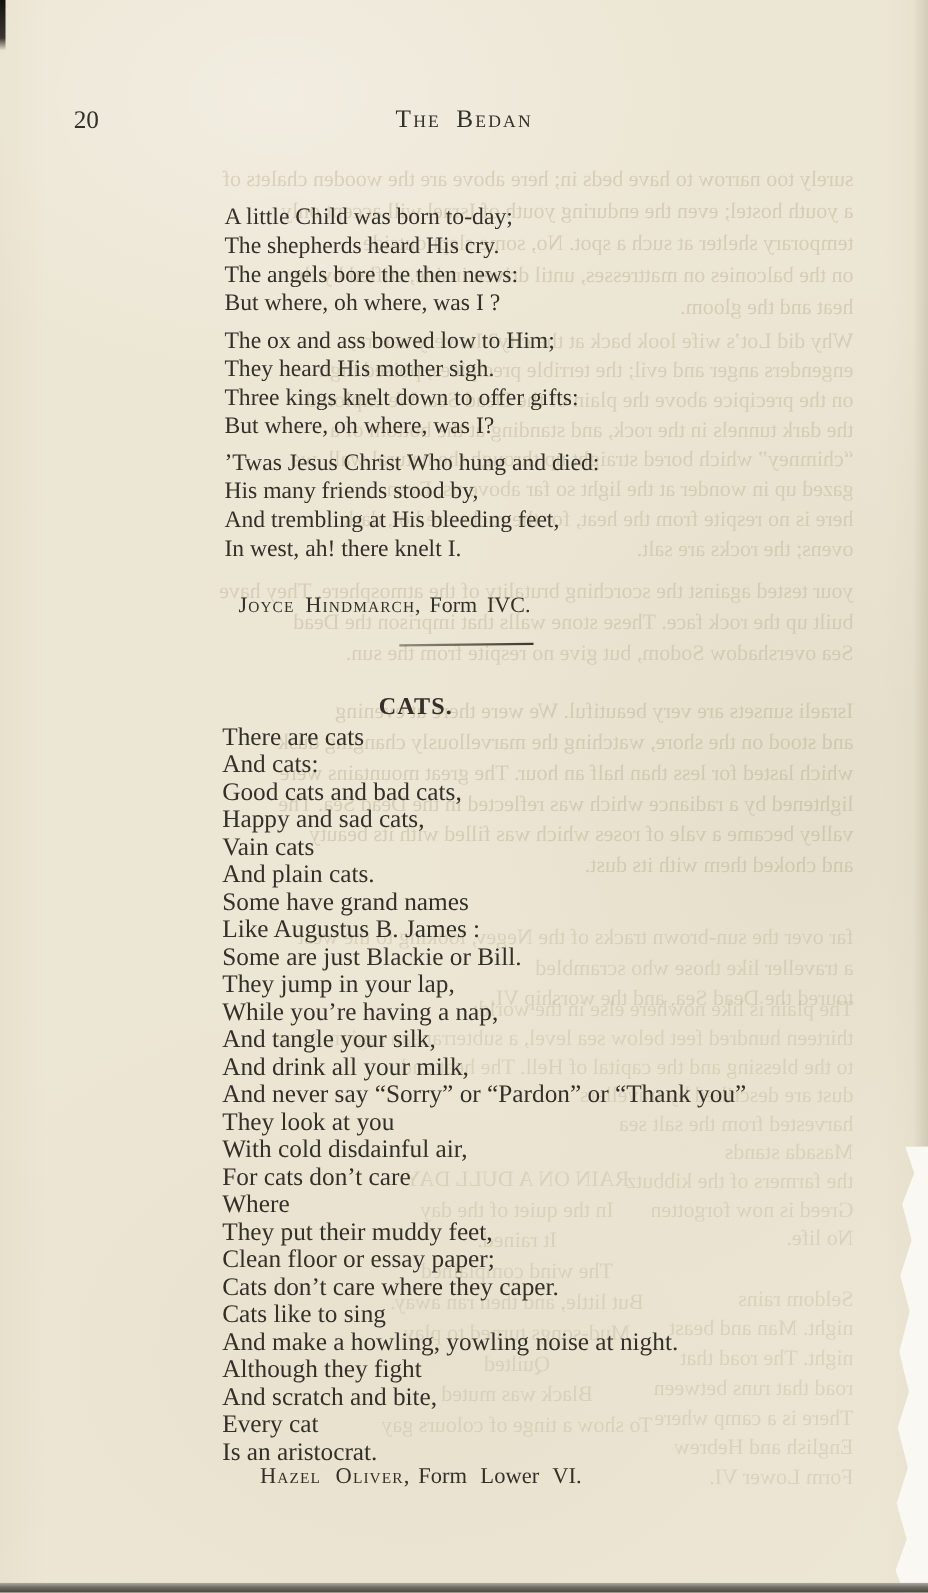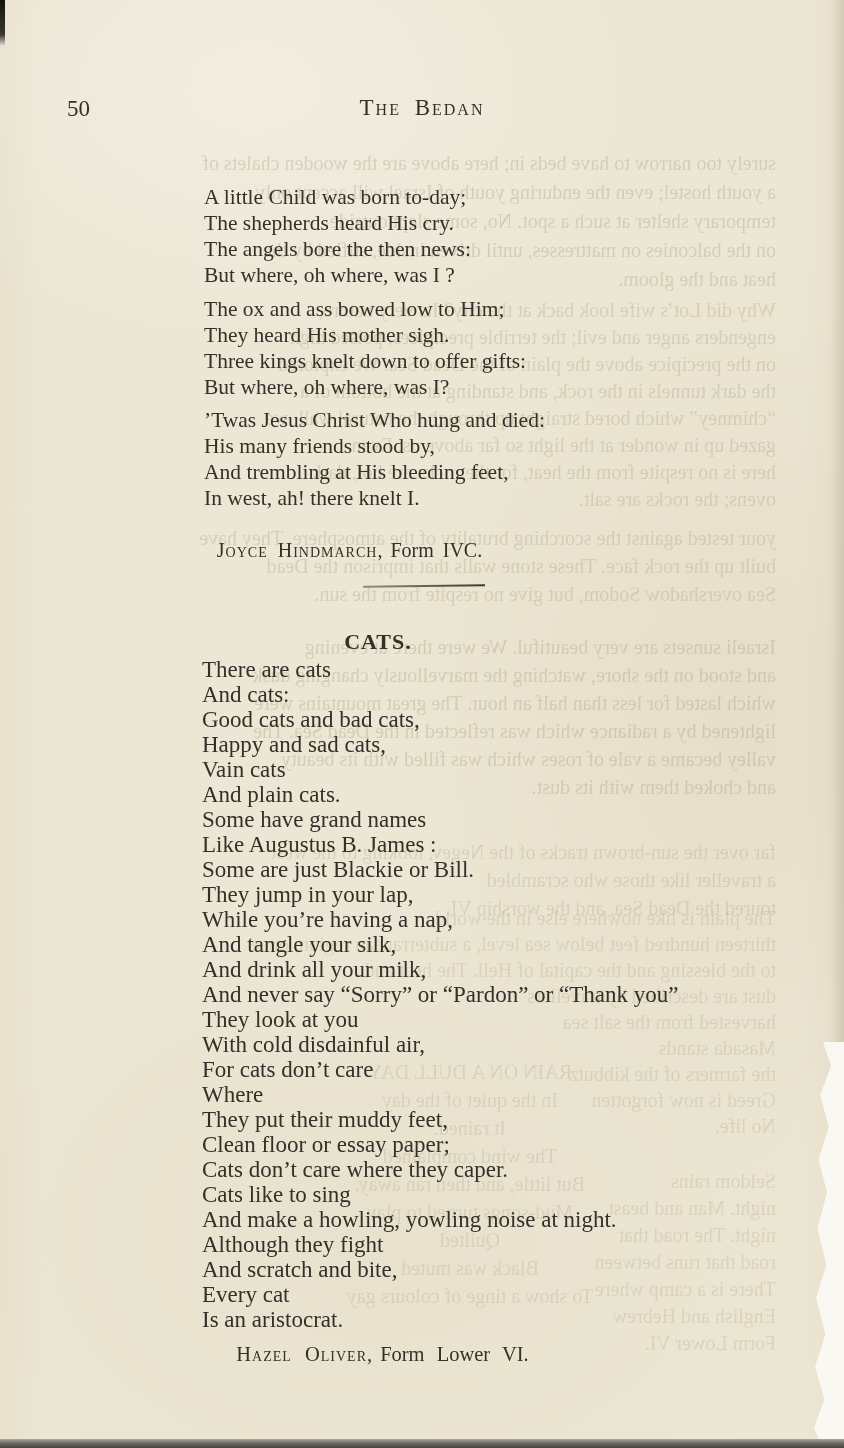--- a/index.html
+++ b/index.html
@@ -49,21 +49,21 @@
   }
   .stanza{
     position:absolute;left:204px;width:560px;
     font-size:21.5px;line-height:26px;white-space:pre-line;
   }
   .s1{top:184px;} .s2{top:296px;} .s3{top:407px;}
   .attr{position:absolute;text-align:center;font-size:20px;word-spacing:4px;}
   .attr .sc{font-variant:small-caps;letter-spacing:1px;}
   .attr .form{margin-left:7px;}
   .attr1{top:539px;right:145px;left:0;}
-  .attr2{top:1331px;right:79px;left:0;word-spacing:7px;font-size:20.5px;margin-top:12px;}
+  .attr2{top:1331px;right:79px;left:0;word-spacing:7px;font-size:20.5px;}
   .divider{
     position:absolute;top:585px;left:363px;width:122px;height:2px;
     background:linear-gradient(90deg,rgba(74,70,60,.55),#4a463c 85%,#3a372f);
     transform:rotate(-.6deg);
   }
   .p2-title{
     position:absolute;top:629px;left:204px;width:348px;
     text-align:center;font-weight:bold;font-size:22px;letter-spacing:1px;
   }
   .p2-body{
@@ -140,21 +140,21 @@
 Black was muted
 To show a tinge of colours gay</div>
   <div class="ghost gI">Seldom rains
 night. Man and beast
 night. The road that
 road that runs between
 There is a camp where
 English and Hebrew
 Form Lower VI.</div>
 
-  <div class="pageno">50</div>
+  <div class="pageno">20</div>
   <div class="journal">The Bedan</div>
 
   <div class="stanza s1">A little Child was born to-day;
 The shepherds heard His cry.
 The angels bore the then news:
 But where, oh where, was I ?</div>
   <div class="stanza s2">The ox and ass bowed low to Him;
 They heard His mother sigh.
 Three kings knelt down to offer gifts:
 But where, oh where, was I?</div>

